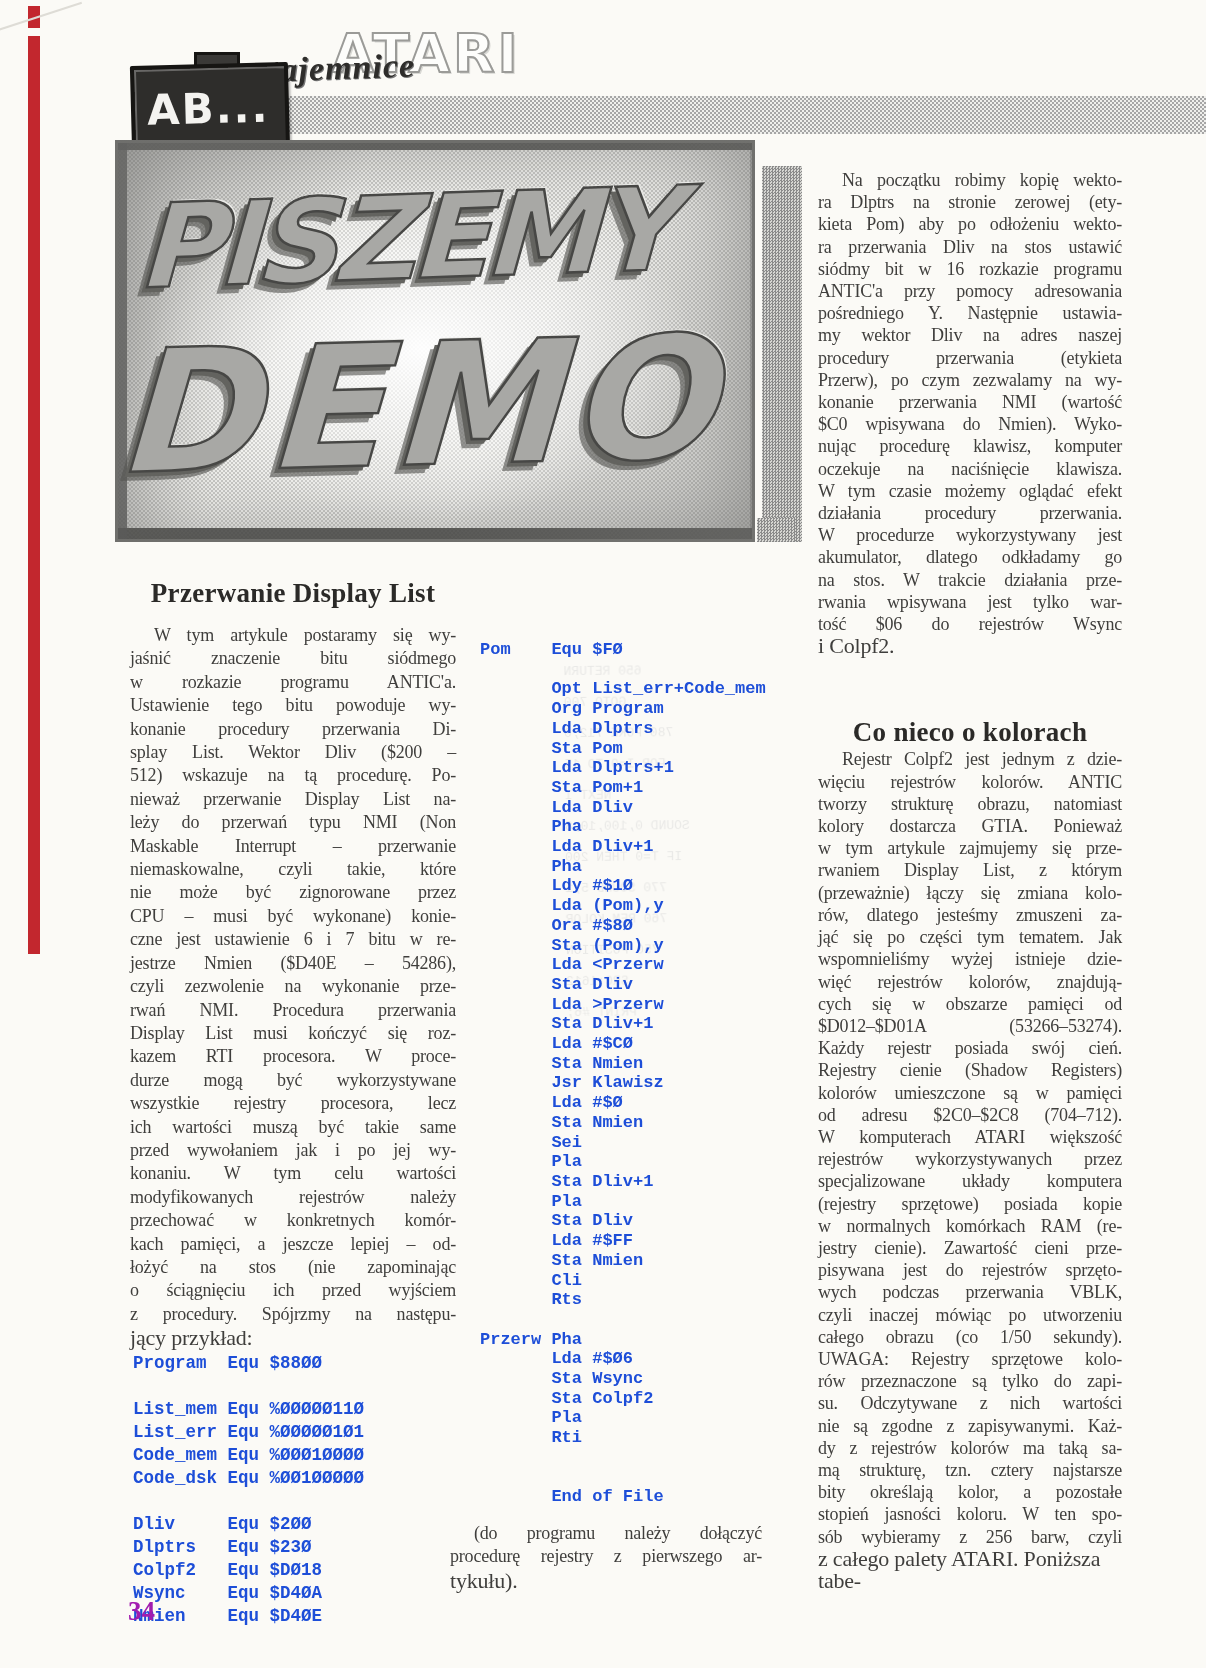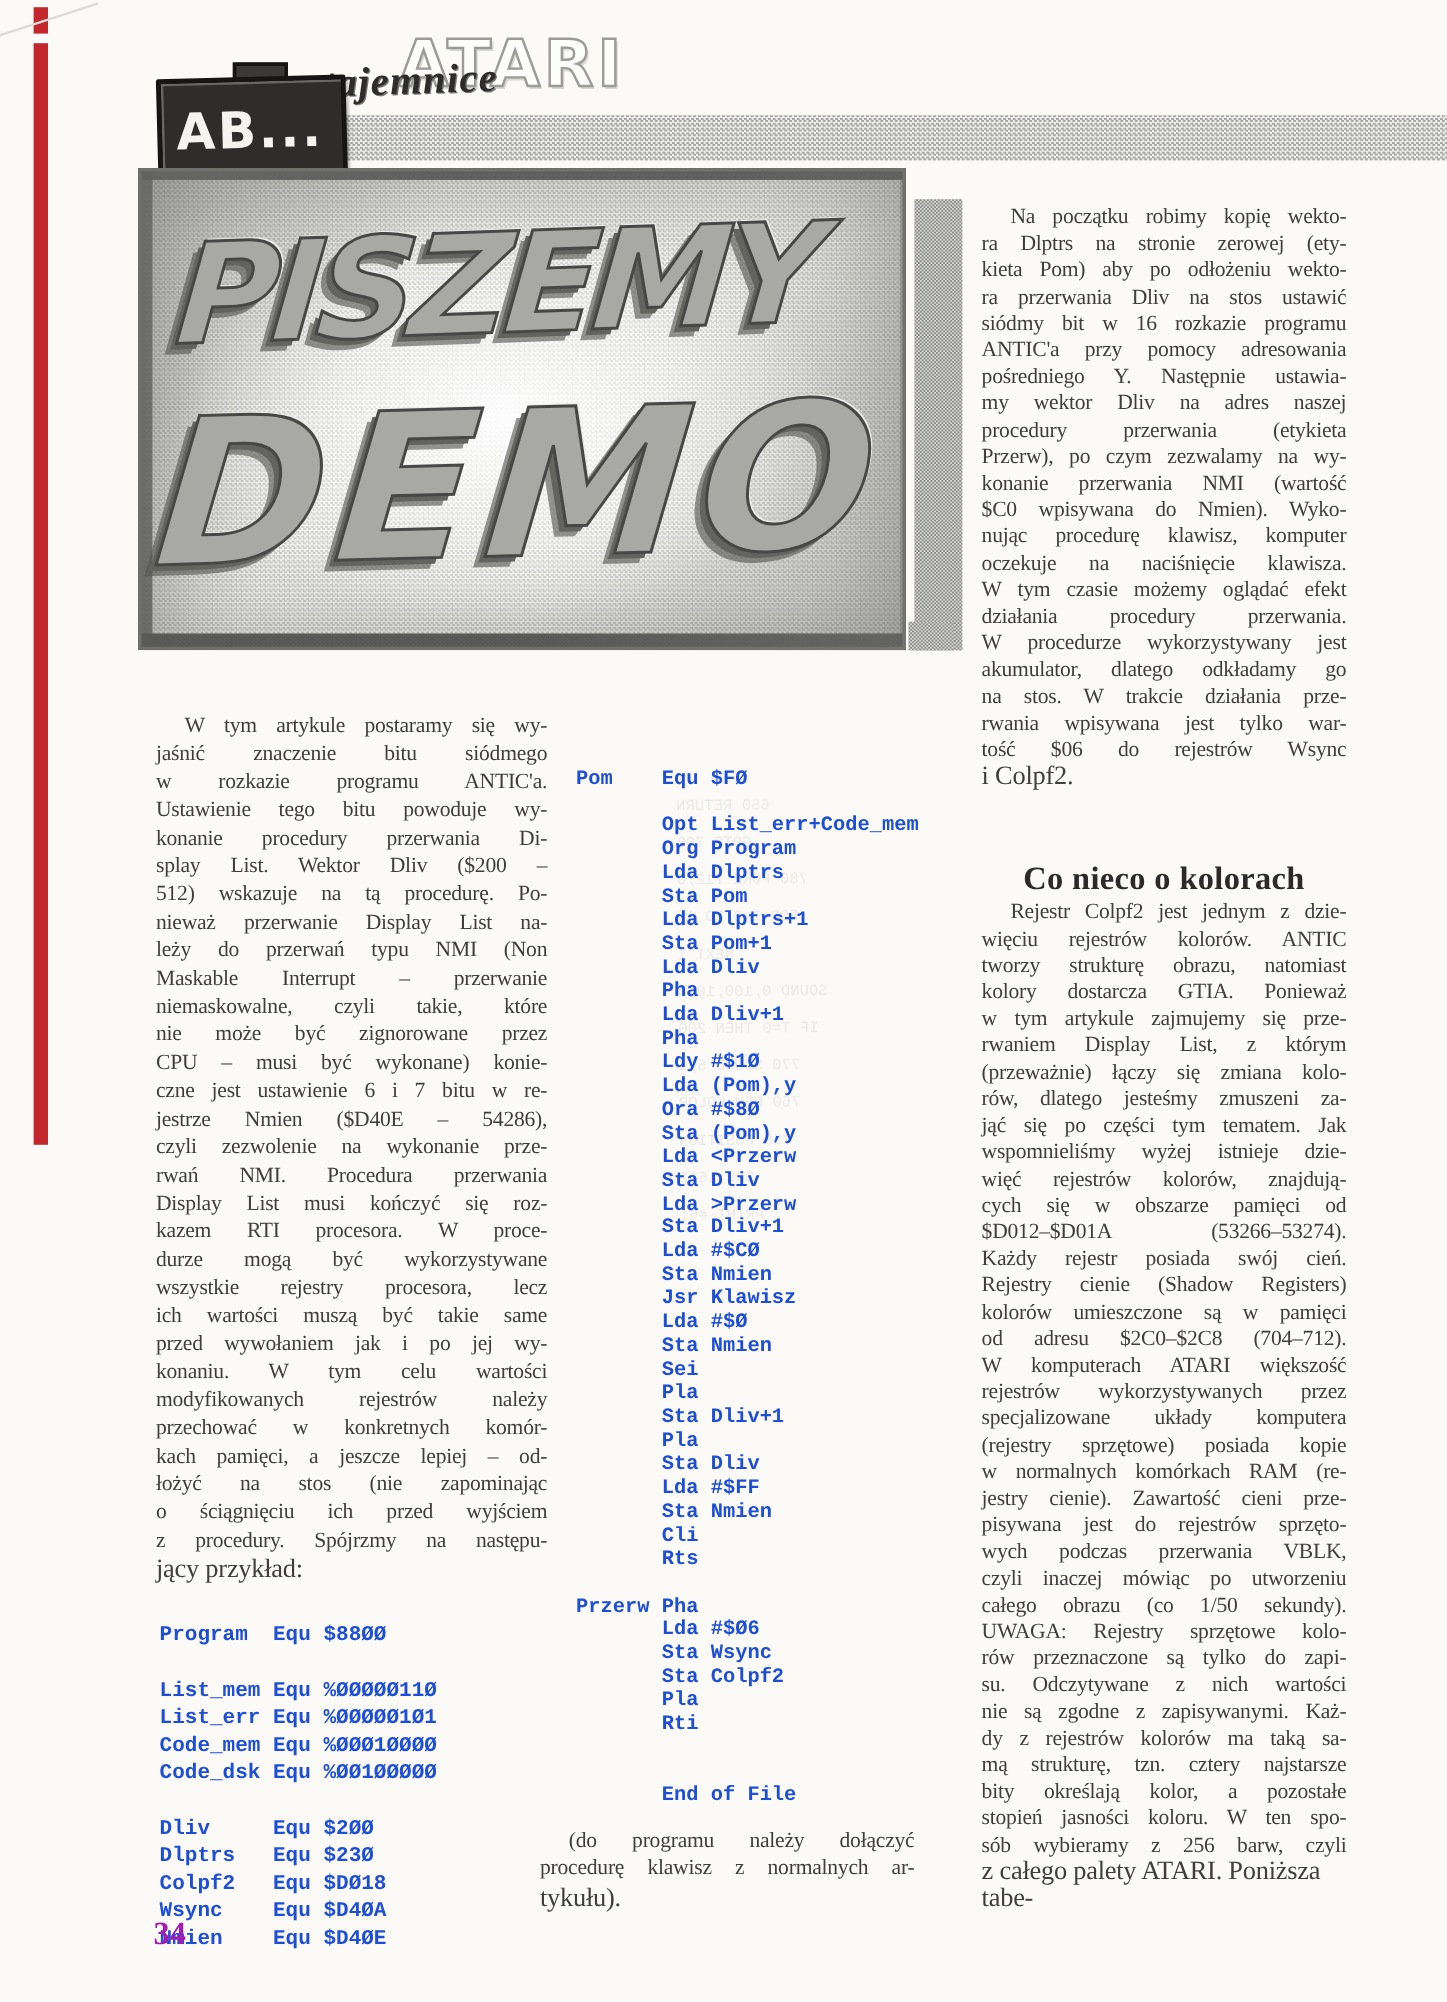--- a/index.html
+++ b/index.html
@@ -127,20 +127,21 @@
 NEXT I
 SOUND 0,100,10,8
 IF T=0 THEN 200
 770 SOUND 5,1
 760 REM KOLOR
 750 POSITION
 SRC:1612
 PRINT #6;</div>
 
 <div class="abs" style="left:130px;top:578px;width:326px;">
+  <div class="h1">Przerwanie Display List</div>
   <div class="para indent" style="margin-top:15px;">W tym artykule postaramy się wy-
 jaśnić znaczenie bitu siódmego
 w rozkazie programu ANTIC'a.
 Ustawienie tego bitu powoduje wy-
 konanie procedury przerwania Di-
 splay List. Wektor Dliv ($200 –
 512) wskazuje na tą procedurę. Po-
 nieważ przerwanie Display List na-
 leży do przerwań typu NMI (Non
 Maskable Interrupt – przerwanie
@@ -218,21 +219,21 @@
        Lda #$Ø6
        Sta Wsync
        Sta Colpf2
        Pla
        Rti
 
 
        End of File</pre>
 <div class="abs" style="left:450px;top:1522px;width:312px;">
   <div class="para indent">(do programu należy dołączyć
-procedurę klawisz z normalnych ar-</div>
+procedurę rejestry z pierwszego ar-</div>
   <div class="lastline">tykułu).</div>
 </div>
 
 <div class="abs rcol" style="left:818px;top:169px;width:304px;">
   <div class="para indent">Na początku robimy kopię wekto-
 ra Dlptrs na stronie zerowej (ety-
 kieta Pom) aby po odłożeniu wekto-
 ra przerwania Dliv na stos ustawić
 siódmy bit w 16 rozkazie programu
 ANTIC'a przy pomocy adresowania

